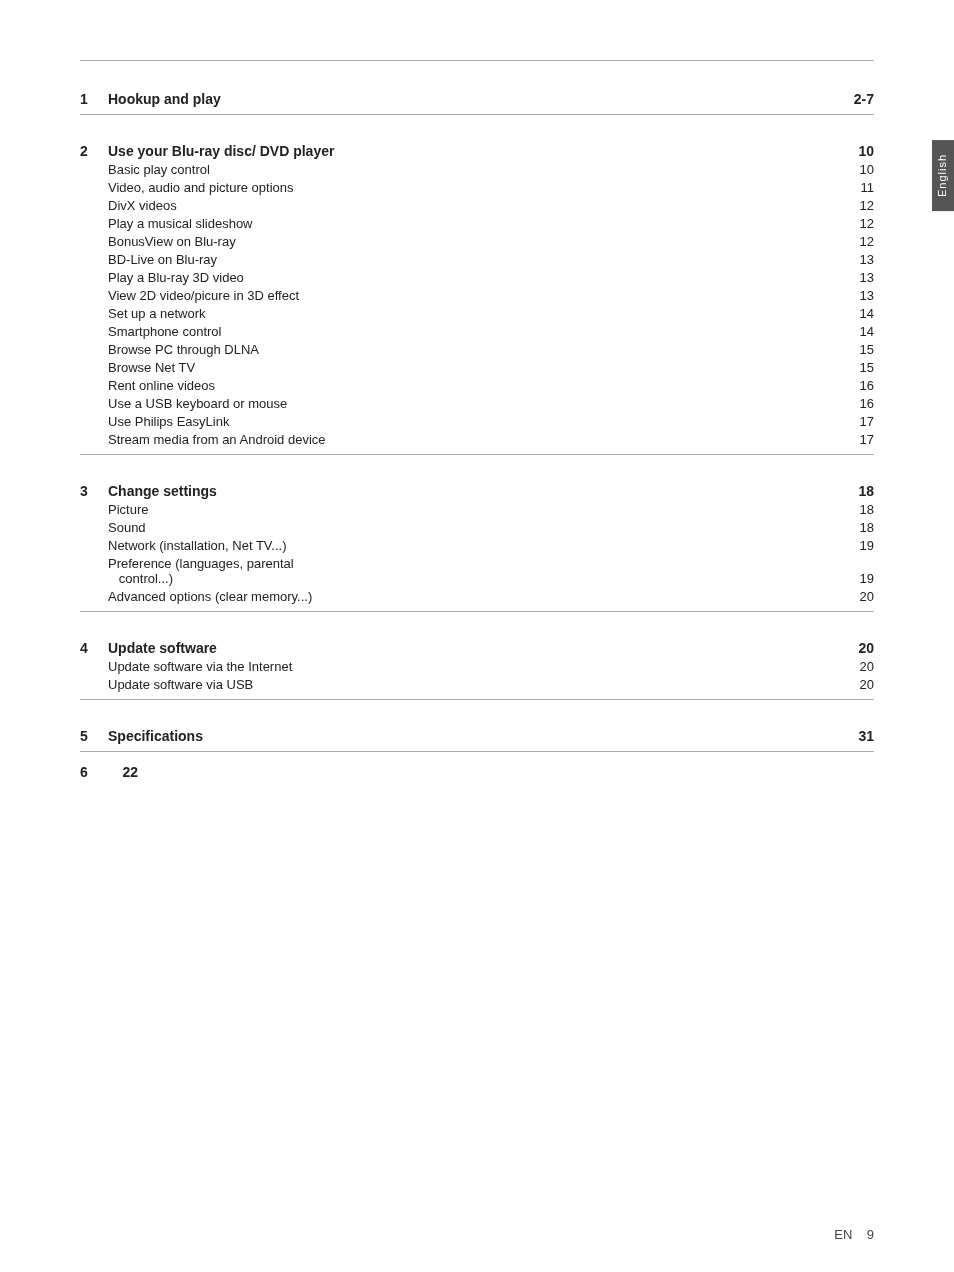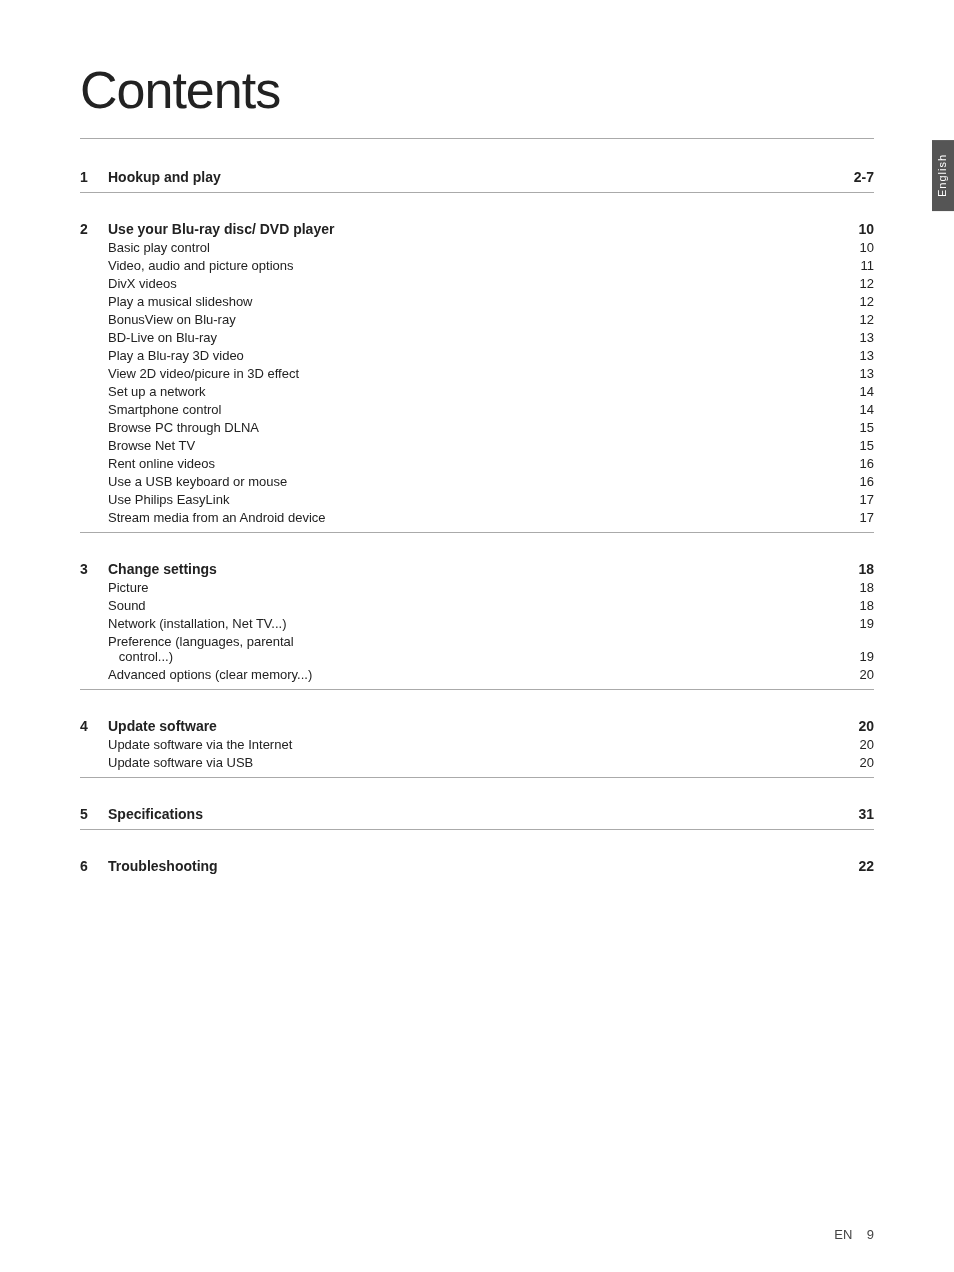--- a/index.html
+++ b/index.html
@@ -118,21 +118,20 @@
       color: #444;
     }
   </style>
 </head>
 <body>
 
 <div class="page-container">
 
   <div class="side-tab">English</div>
 
-  <h1 class="title">Contents</h1>
 
   <hr class="divider">
 
   <div class="toc-section">
     <div class="toc-row">
       <span class="toc-number">1</span>
       <span class="toc-title">Hookup and play</span>
       <span class="toc-page-bold">2-7</span>
     </div>
     <hr class="toc-section-divider">
@@ -263,21 +262,20 @@
       <span class="toc-number">5</span>
       <span class="toc-title">Specifications</span>
       <span class="toc-page-bold">31</span>
     </div>
     <hr class="toc-section-divider">
   </div>
 
   <div class="toc-section">
     <div class="toc-row">
       <span class="toc-number">6</span>
-      <span class="toc-title">Troubleshooting</span>
       <span class="toc-page-bold">22</span>
     </div>
   </div>
 
   <div class="footer-en">
     <span>EN</span>&nbsp;&nbsp;&nbsp;
     <span>9</span>
   </div>
 </div>
 

